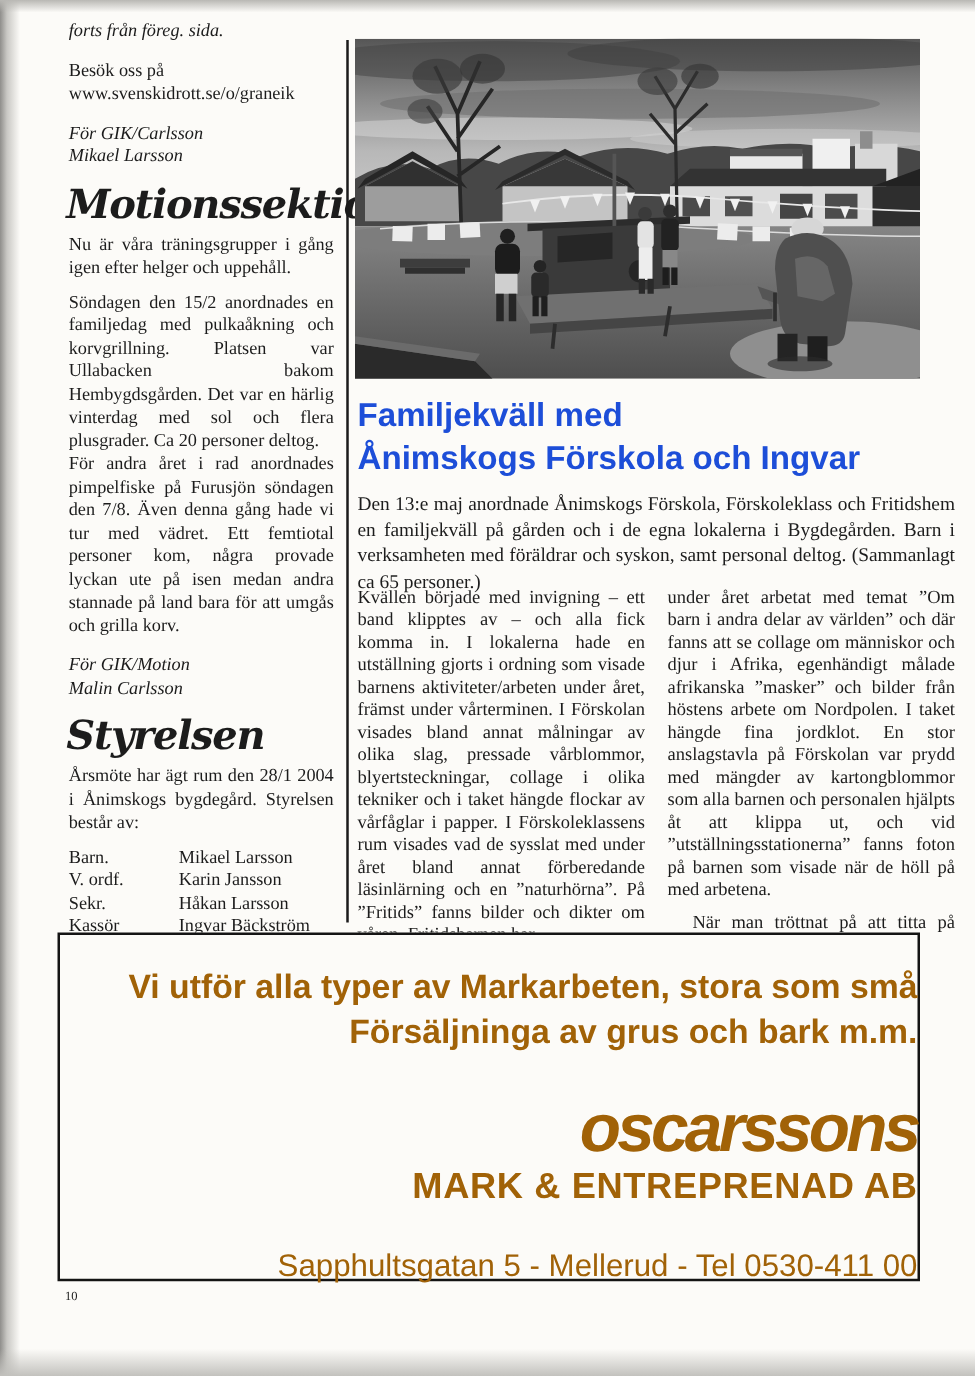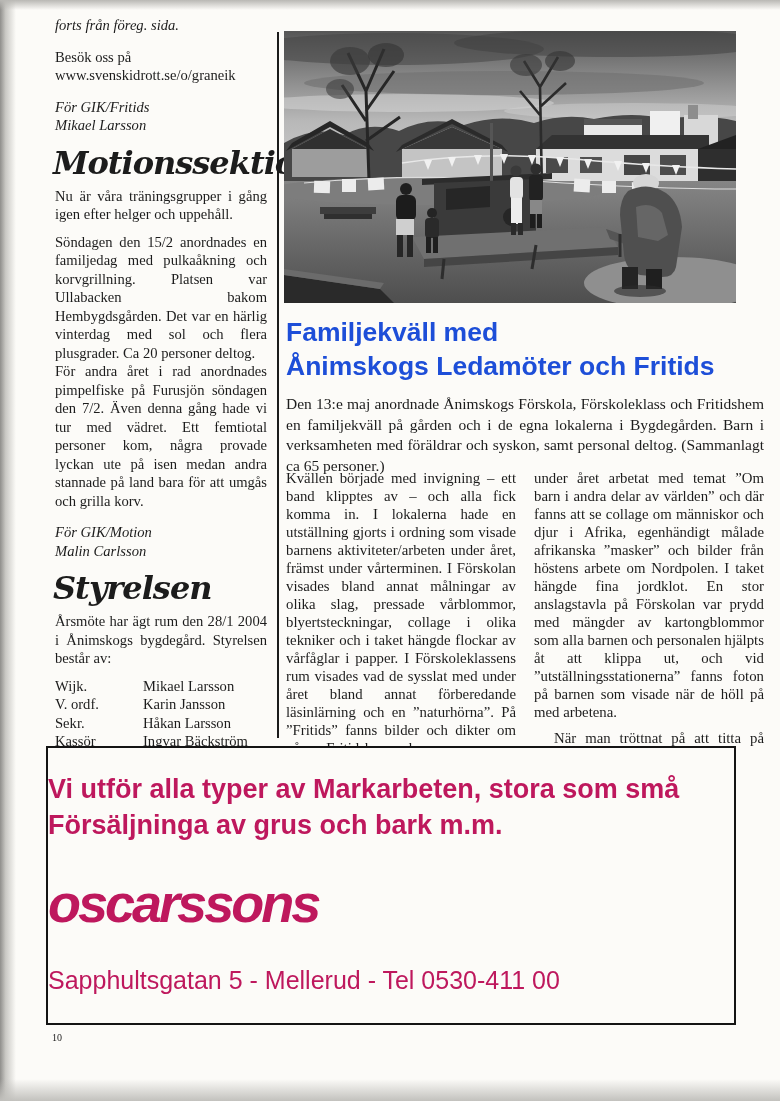--- a/index.html
+++ b/index.html
@@ -40,22 +40,22 @@
     font-family:"Liberation Sans", sans-serif; font-weight:bold;
     font-size:26.5px; line-height:34px; color:#1d4ed8; }
   .lead { position:absolute; left:286px; top:394px; width:478px;
     font-size:15.5px; line-height:20.5px; text-align:justify; }
   .bodycols { position:absolute; left:286px; top:469px; width:478px; display:flex; gap:18px; }
   .bcol { width:230px; font-size:14.8px; line-height:18px; text-align:justify; }
   .bcol .p2 { text-indent:20px; margin-top:8px; }
 
   
   .adbox { position:absolute; left:46px; top:746px; width:690px; height:279px;
-    border:2px solid #141414; background:#fcfbf8; text-align:left;
-    font-family:"Liberation Sans", sans-serif; color:#be185d; }
+    border:2px solid #141414; background:#fcfbf8; text-align:right;
+    font-family:"Liberation Sans", sans-serif; color:#a16207; }
   .ad-head { margin-top:23px; font-weight:bold; font-size:27px; line-height:36px; }
   .ad-logo { margin-top:31px; font-size:54px; line-height:58px; font-weight:bold;
     font-style:italic; letter-spacing:-3px; }
   .ad-logo-sub { margin-top:1px; font-size:29px; line-height:32px; font-weight:bold; letter-spacing:0.5px; }
   .ad-address { margin-top:34px; font-size:25px; }
 
   .page-num { position:absolute; left:52px; top:1032px; font-size:10px; }
 </style>
 </head>
 <body>
@@ -65,37 +65,37 @@
   <div class="edge-top"></div>
   <div class="edge-bottom"></div>
 
   <div class="left-col">
     <div class="it">forts från föreg. sida.</div>
     <div class="gap-m">
       <div>Besök oss på</div>
       <div>www.svenskidrott.se/o/graneik</div>
     </div>
     <div class="gap-m it">
-      <div>För GIK/Fritids</div>
+      <div>För GIK/Carlsson</div>
       <div>Mikael Larsson</div>
     </div>
 
     <div class="script-h">Motionssektionen</div>
     <div class="just">Nu är våra träningsgrupper i gång igen efter helger och uppehåll.</div>
     <div class="just gap-s">Söndagen den 15/2 anordnades en familjedag med pulkaåkning och korvgrillning. Platsen var Ullabacken bakom Hembygdsgården. Det var en härlig vinterdag med sol och flera plusgrader. Ca 20 personer deltog.</div>
-    <div class="just">För andra året i rad anordnades pimpelfiske på Furusjön söndagen den 7/2. Även denna gång hade vi tur med vädret. Ett femtiotal personer kom, några provade lyckan ute på isen medan andra stannade på land bara för att umgås och grilla korv.</div>
+    <div class="just">För andra året i rad anordnades pimpelfiske på Furusjön söndagen den 7/8. Även denna gång hade vi tur med vädret. Ett femtiotal personer kom, några provade lyckan ute på isen medan andra stannade på land bara för att umgås och grilla korv.</div>
     <div class="gap-m it">
       <div>För GIK/Motion</div>
       <div>Malin Carlsson</div>
     </div>
 
     <div class="script-h">Styrelsen</div>
     <div class="just">Årsmöte har ägt rum den 28/1 2004 i Ånimskogs bygdegård. Styrelsen består av:</div>
     <div class="board">
-      <span>Wijk.</span>
+      <span>Barn.</span>
         <span>Mikael Larsson</span>
       <span>V. ordf.</span>
         <span>Karin Jansson</span>
       <span>Sekr.</span>
         <span>Håkan Larsson</span>
       <span>Kassör</span>
         <span>Ingvar Bäckström</span>
       <span>Ledamöter</span>
         <span>Mona-Lisa Wijk,</span>
       <span></span>
@@ -242,36 +242,37 @@
       <path d="M344,160 q20,-10 38,2 q14,10 16,34 l-6,40 q-2,10 -14,10 l-22,-2 q-14,-4 -16,-20 l-4,-40 q0,-16 8,-24" fill="#4f4f4f"></path>
       <path d="M352,176 q16,-6 26,6 l6,22 -10,6 -20,-4 z" fill="#666"></path>
       <rect x="338" y="236" width="16" height="22" fill="#242424"></rect>
       <rect x="362" y="238" width="16" height="20" fill="#1f1f1f"></rect>
       <ellipse cx="356" cy="260" rx="26" ry="6" fill="#2c2c2c" opacity="0.6"></ellipse>
     </g>
   </svg>
 
   <div class="headline">
     <div>Familjekväll med</div>
-    <div>Ånimskogs Ledamöter och Fritids</div>
+    <div>Ånimskogs Förskola och Ingvar</div>
   </div>
 
   <div class="lead">Den 13:e maj anordnade Ånimskogs Förskola, Förskoleklass och Fritidshem en familjekväll på gården och i de egna lokalerna i Bygdegården. Barn i verksamheten med föräldrar och syskon, samt personal deltog. (Sammanlagt ca 65 personer.)</div>
 
   <div class="bodycols">
     <div class="bcol">Kvällen började med invigning – ett band klipptes av – och alla fick komma in. I lokalerna hade en utställning gjorts i ordning som visade barnens aktiviteter/arbeten under året, främst under vårterminen. I Förskolan visades bland annat målningar av olika slag, pressade vårblommor, blyertsteckningar, collage i olika tekniker och i taket hängde flockar av vårfåglar i papper. I Förskoleklassens rum visades vad de sysslat med under året bland annat förberedande läsinlärning och en ”naturhörna”. På ”Fritids” fanns bilder och dikter om våren. Fritidsbarnen har</div>
     <div class="bcol">
       <div>under året arbetat med temat ”Om barn i andra delar av världen” och där fanns att se collage om människor och djur i Afrika, egenhändigt målade afrikanska ”masker” och bilder från höstens arbete om Nordpolen. I taket hängde fina jordklot. En stor anslagstavla på Förskolan var prydd med mängder av kartongblommor som alla barnen och personalen hjälpts åt att klippa ut, och vid ”utställningsstationerna” fanns foton på barnen som visade när de höll på med arbetena.</div>
       <div class="p2">När man tröttnat på att titta på utställ-</div>
     </div>
   </div>
 
   <div class="adbox">
     <div class="ad-head">
       <div>Vi utför alla typer av Markarbeten, stora som  små</div>
       <div>Försäljninga av grus och bark m.m.</div>
     </div>
     <div class="ad-logo">oscarssons</div>
+    <div class="ad-logo-sub">MARK &amp; ENTREPRENAD AB</div>
     <div class="ad-address">Sapphultsgatan 5 - Mellerud - Tel 0530-411 00</div>
   </div>
 
   <div class="page-num">10</div>
 </div>
 
 </body></html>

